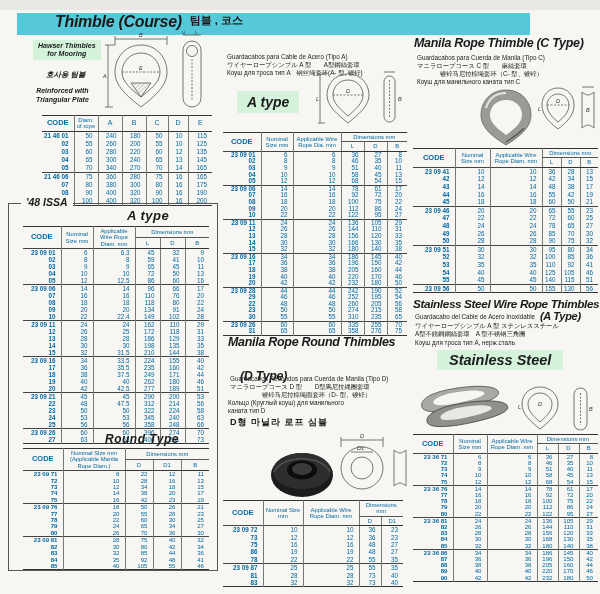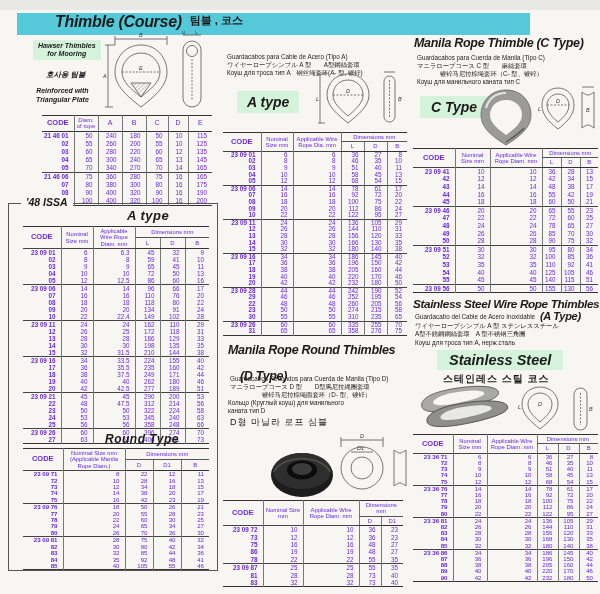--- a/index.html
+++ b/index.html
@@ -6,21 +6,21 @@
   #page{position:relative;width:600px;height:594px;background:#f7f6f3;font-family:"Liberation Sans",sans-serif;color:#1a1a1a;overflow:hidden;}
   #top-strip{position:absolute;left:0;top:0;width:600px;height:10px;background:#e8e8e5;}
   #banner{position:absolute;left:17px;top:13px;width:513px;height:22px;background:#55c9da;display:flex;align-items:flex-start;}
   #banner .t{font-style:italic;font-weight:bold;font-size:16px;margin-left:38px;letter-spacing:-0.3px;}
   #banner .k{font-weight:bold;font-size:11px;margin-left:8px;}
   .glabel{background:#d5f3da;font-style:italic;font-weight:bold;display:inline-block;}
   .colhead{font-style:italic;font-weight:bold;font-size:12.5px;letter-spacing:-0.3px;white-space:nowrap;}
   .sub{position:absolute;font-size:6.3px;white-space:nowrap;color:#222;}
   .abs{position:absolute;}
   
-  .tbl{border-collapse:collapse;table-layout:fixed;color:#6d28d9;border-top:1.2px solid #333;border-bottom:1.2px solid #333;}
+  .tbl{border-collapse:collapse;table-layout:fixed;color:#0369a1;border-top:1.2px solid #333;border-bottom:1.2px solid #333;}
   .tbl th{font-weight:normal;font-size:5.9px;line-height:6.4px;text-align:center;vertical-align:middle;padding:1px;}
   .tbl th+th{border-left:0.8px solid #777;}
   .tbl thead tr:nth-child(2) th{border-left:0.8px solid #777;}
   .tbl thead tr:last-child th{border-bottom:1px solid #333;}
   .tbl .dimhead{border-bottom:0.8px solid #555;}
   .tbl td{text-align:right;vertical-align:middle;padding:0 5px 0 0;font-size:6.3px;}
   .tbl td+td{border-left:0.8px solid #777;}
   .tbl tr.gs td{border-top:0.9px solid #444;}
   .tbl td.code{font-weight:bold;white-space:nowrap;}
   .t-hawser td{line-height:8px;}
@@ -829,28 +829,28 @@
           <td class="code">31</td>
           <td>65</td>
           <td>65</td>
           <td>358</td>
           <td>276</td>
           <td>75</td>
         </tr>
       </tbody>
   </table>
 
-  <div class="abs colhead" style="left:228px;top:343px;">Manila Rope Round Thimbles</div>
+  <div class="abs colhead" style="left:228px;top:335px;">Manila Rope Round Thimbles</div>
   <div class="abs colhead" style="left:240px;top:369px;">(D Type)</div>
   <div class="sub" style="left:230px;top:375px;">Guardacabos Redondos para Cuerda de Manila (Tipo D)</div>
   <div class="sub" style="left:230px;top:383px;">マニラロープコース D 型　　D型馬尼拉縄圈套環</div>
   <div class="sub" style="left:262px;top:391px;">镀锌马尼拉棕绳圆套环（D- 型、镀锌）</div>
   <div class="sub" style="left:228px;top:399px;">Кольцо (Круглый коуш) для манильного</div>
   <div class="sub" style="left:228px;top:407px;">каната тип D</div>
-  <div class="abs" style="left:230px;top:416px;font-size:9px;font-weight:normal;letter-spacing:1px;">D형 마닐라 로프 심블</div>
+  <div class="abs" style="left:230px;top:416px;font-size:9px;font-weight:bold;letter-spacing:1px;">D형 마닐라 로프 심블</div>
 
   <svg class="abs" style="left:266px;top:448px;" width="72" height="52" viewBox="0 0 72 52">
     <ellipse cx="36" cy="27" rx="31" ry="22" fill="#1c1c1c"></ellipse>
     <ellipse cx="36" cy="23" rx="29" ry="18" fill="#2e2e2e"></ellipse>
     <ellipse cx="36" cy="22" rx="15" ry="9.5" fill="#0c0c0c"></ellipse>
     <ellipse cx="36" cy="21" rx="10" ry="6" fill="#3b3b3b"></ellipse>
     <path d="M8,24 A29,18 0 0 1 64,24" fill="none" stroke="#565656" stroke-width="1.2"></path>
   </svg>
 
   <svg class="abs" style="left:338px;top:428px;" width="70" height="70" viewBox="0 0 70 70">
@@ -947,21 +947,20 @@
           <td>40</td>
         </tr>
       </tbody>
   </table>
 
   <div class="abs colhead" style="left:414px;top:36px;">Manila Rope Thimble (C Type)</div>
   <div class="sub" style="left:417px;top:54px;">Guardacabos para Cuerda de Manila (Tipo C)</div>
   <div class="sub" style="left:417px;top:62px;">マニラロープコース C 型　　麻絲套環</div>
   <div class="sub" style="left:440px;top:70px;">镀锌马尼拉棕绳套环（C- 型、镀锌）</div>
   <div class="sub" style="left:417px;top:78px;">Коуш для манильного каната тип C</div>
-  <div class="abs glabel" style="left:420px;top:96px;padding:3px 11px;font-size:14px;">C Type</div>
 
   <svg class="abs" style="left:478px;top:88px;" width="56" height="58" viewBox="0 0 56 58">
     <path d="M28,2 C12,2 3,14 3,27 C3,40 15,49 28,57 C41,49 53,40 53,27 C53,14 44,2 28,2 Z" fill="#9a9a97" stroke="#666" stroke-width="0.8"></path>
     <path d="M28,12 C18,12 12,19 12,27 C12,35 20,41 28,47 C36,41 44,35 44,27 C44,19 38,12 28,12 Z" fill="#f7f6f3"></path>
     <path d="M8,20 C11,10 18,5 28,5" fill="none" stroke="#e2e2df" stroke-width="2.2"></path>
     <path d="M46,40 C41,46 34,50 28,54" fill="none" stroke="#555" stroke-width="1.4"></path>
   </svg>
 
   <svg class="abs" style="left:538px;top:84px;" width="58" height="62" viewBox="0 0 58 62">
     <g stroke="#555" stroke-width="0.8" fill="none">
@@ -1132,21 +1131,20 @@
       </tbody>
   </table>
 
   <div class="abs colhead" style="left:413px;top:297px;font-size:11.8px;letter-spacing:-0.4px;">Stainless Steel Wire Rope Thimbles</div>
   <div class="abs colhead" style="left:540px;top:310px;font-size:11px;">(A Type)</div>
   <div class="sub" style="left:415px;top:313px;">Guardacabo del Cable de Acero Inoxidable</div>
   <div class="sub" style="left:415px;top:322px;">ワイヤーロープシンブル A 型 ステンレススチール</div>
   <div class="sub" style="left:415px;top:330px;">A型不銹鋼鋼絲套環　A 型不锈钢三角圈</div>
   <div class="sub" style="left:415px;top:339px;">Коуш для троса тип А, нерж.сталь</div>
   <div class="abs glabel" style="left:437px;top:350px;padding:2px 12px;font-size:14.5px;">Stainless Steel</div>
-  <div class="abs" style="left:443px;top:372px;font-size:10px;font-weight:bold;letter-spacing:1px;">스테인레스 스틸 코스</div>
 
   <svg class="abs" style="left:413px;top:384px;" width="100" height="48" viewBox="0 0 100 48">
     <g transform="rotate(-12 50 24)">
       <path d="M10,14 C10,7 20,3 38,3 C62,3 88,8 88,16 C88,22 70,24 48,24 C26,24 10,21 10,14 Z" fill="#a9a9a6" stroke="#555" stroke-width="0.8"></path>
       <path d="M22,13 C22,9 32,7 42,7 C58,7 74,10 74,14 C74,17 60,18 46,18 C32,18 22,16 22,13 Z" fill="#f7f6f3"></path>
       <path d="M12,30 C12,23 24,19 42,19 C66,19 94,24 94,32 C94,38 76,40 54,40 C32,40 12,37 12,30 Z" fill="#8f8f8c" stroke="#444" stroke-width="0.8"></path>
       <path d="M26,29 C26,25 36,23 46,23 C62,23 78,26 78,30 C78,33 64,34 50,34 C36,34 26,32 26,29 Z" fill="#e8e8e5"></path>
     </g>
   </svg>
 

